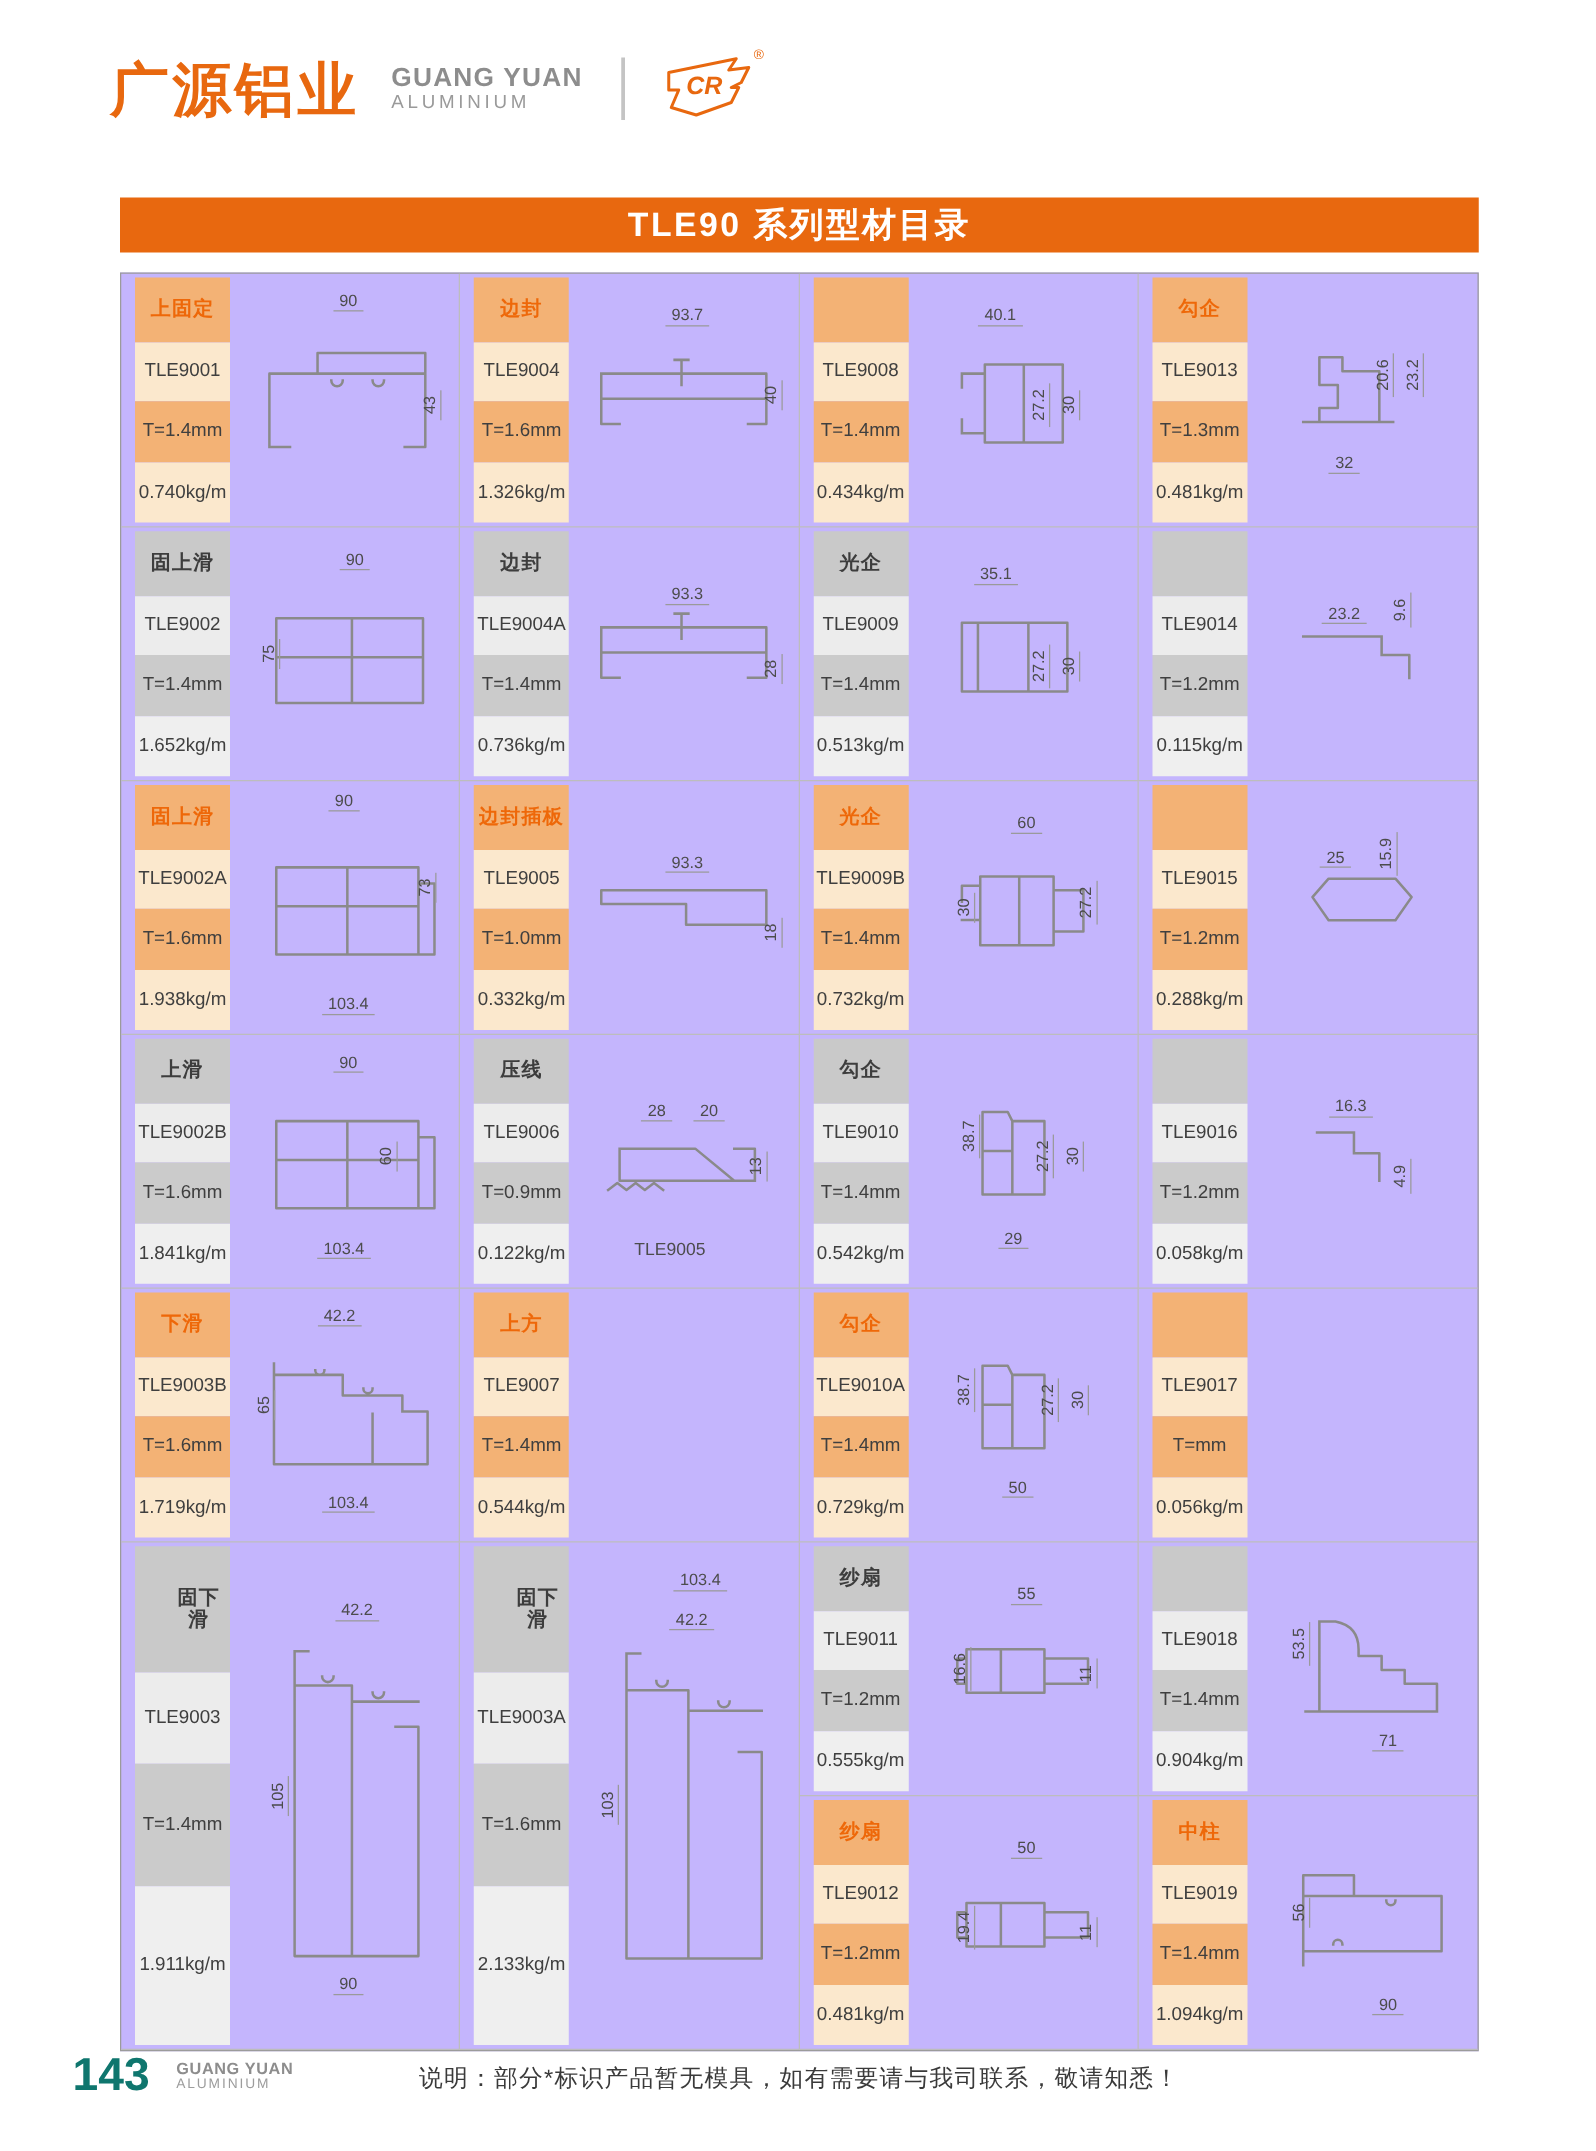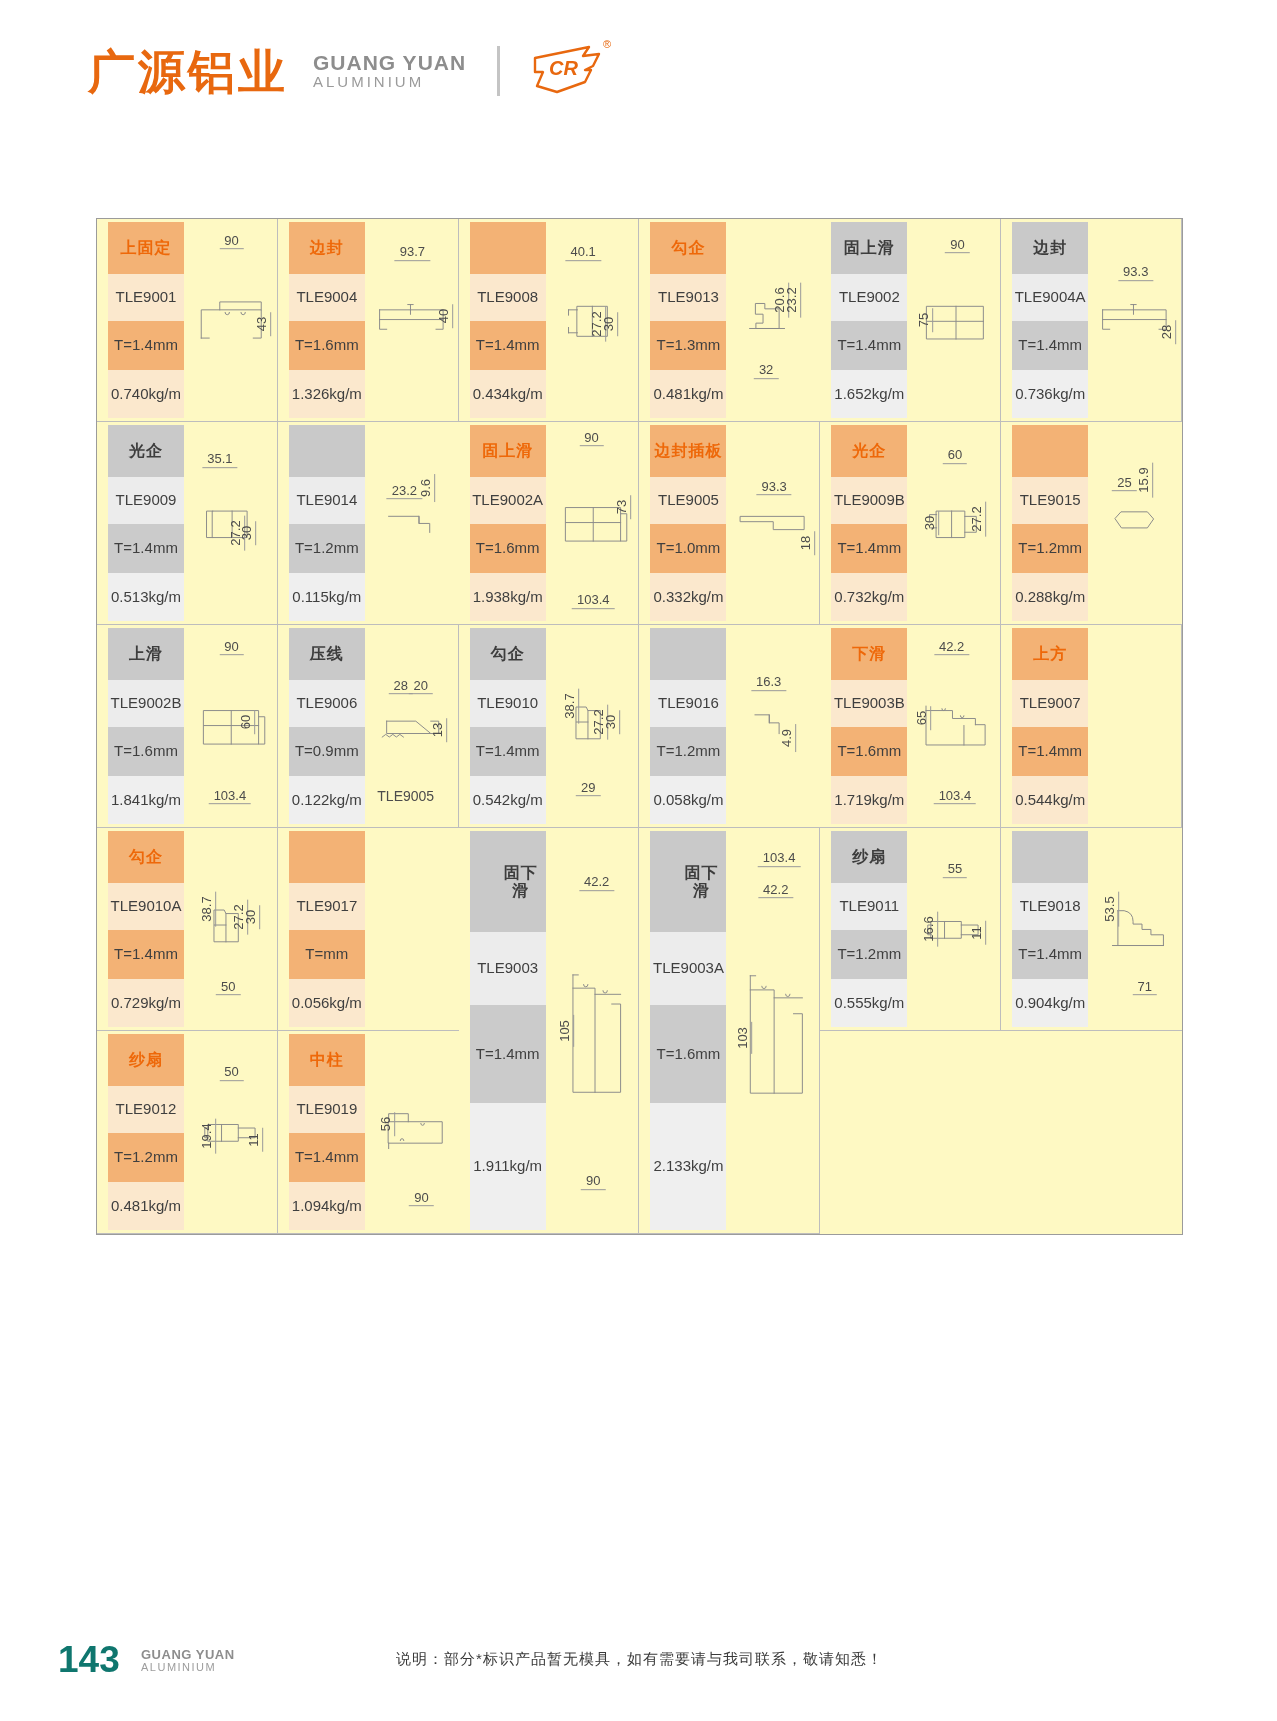--- a/index.html
+++ b/index.html
@@ -17,22 +17,22 @@
   .logo-mark svg{position:absolute;left:0;top:0;}
   .logo-mark .reg{position:absolute;right:-6px;top:-4px;font-size:11px;color:#E8680F;}
 
   
   .titlebar{position:absolute;left:96px;top:158px;width:1087px;height:44px;background:#E8680F;
             color:#ffffff;font-size:27px;font-weight:bold;letter-spacing:2px;
             display:flex;align-items:center;justify-content:center;}
 
   
   .grid{position:absolute;left:96px;top:218px;width:1087px;
-        display:grid;grid-template-columns:repeat(6,1fr);grid-auto-rows:203px;
-        border:1px solid #9b9b9b;box-sizing:border-box;background:#fef9c3;}
+        display:grid;grid-template-columns:repeat(4,1fr);grid-auto-rows:203px;
+        border:1px solid #9b9b9b;box-sizing:border-box;background:#c4b5fd;}
   .cell{position:relative;display:flex;box-sizing:border-box;
         border-right:1px solid #bdbdbd;border-bottom:1px solid #bdbdbd;
         padding:3px 5px 3px 11px;}
   .cell.c4{border-right:none;}
   .cell.tall{grid-row:span 2;}
   .labels{width:76px;flex:none;display:flex;flex-direction:column;}
   .lab{display:flex;align-items:center;justify-content:center;text-align:center;
        font-size:15px;color:#3f3f3f;line-height:1.1;}
   .lab.cat{height:52px;font-weight:bold;font-size:16px;letter-spacing:1px;}
   .lab.code{height:47px;}
@@ -60,21 +60,21 @@
   .dim.r{transform:translate(-50%,-50%) rotate(-90deg);}
   .dim.plain{border-bottom:none;font-size:14px;}
 
   
   .page-num{position:absolute;left:58px;top:1641px;color:#0f766e;
             font-size:37px;font-weight:bold;line-height:1;}
   .footer-brand{position:absolute;left:141px;top:1648px;display:flex;flex-direction:column;line-height:1.05;}
   .footer-brand .l1{color:#8d8d8d;font-weight:bold;font-size:13px;letter-spacing:.5px;}
   .footer-brand .l2{color:#9d9d9d;font-size:11px;letter-spacing:1.5px;}
   .footer-note{position:absolute;left:96px;top:1650px;width:1087px;text-align:center;
-               font-size:15px;color:#3a3a3a;letter-spacing:1px;}
+               font-size:19px;color:#3a3a3a;letter-spacing:1px;}
 </style>
 </head>
 <body>
 
 <div class="page">
 
   <div class="header">
     <span class="brand-cn">广源铝业</span>
     <div class="brand-en">
       <span class="l1">GUANG YUAN</span>
@@ -83,20 +83,21 @@
     <div class="hdr-divider"></div>
     <div class="logo-mark">
       <svg width="78" height="58" viewBox="0 0 78 58">
         <path d="M8,16 L62,5 L56,14 L72,12 L66,24 L58,28 L64,28 L58,40 L30,50 L10,44 L16,30 L8,30 Z" fill="none" stroke="#E8680F" stroke-width="2.4" stroke-linejoin="round"></path>
         <text x="22" y="33" font-family="Liberation Sans, sans-serif" font-size="20" font-style="italic" font-weight="bold" fill="#E8680F">CR</text>
       </svg>
       <span class="reg">®</span>
     </div>
   </div>
 
+  <div class="titlebar">TLE90 系列型材目录</div>
 
   <div class="grid">
       <div class="cell o">
     <div class="labels">
       <div class="lab cat">上固定</div>
       <div class="lab code">TLE9001</div>
       <div class="lab thick">T=1.4mm</div>
       <div class="lab weight">0.740kg/m</div>
     </div>
     <div class="drawing">

